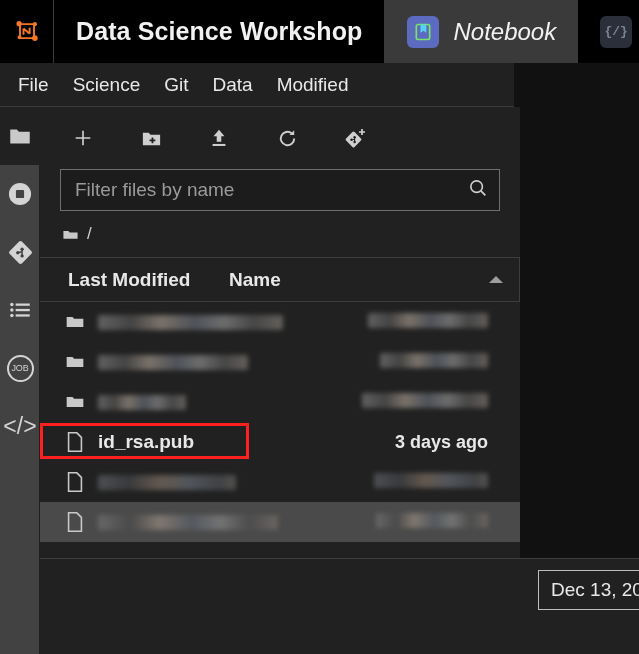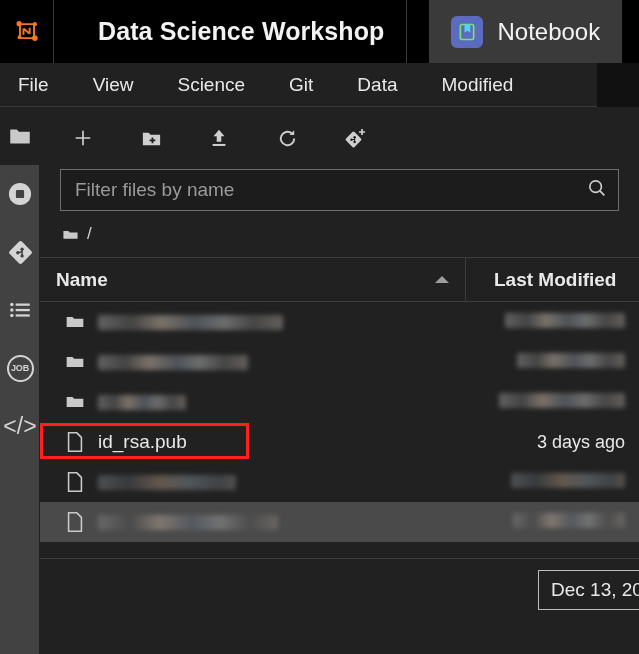--- a/index.html
+++ b/index.html
@@ -7,21 +7,21 @@
     width: 639px; height: 654px;
     background: #111111;
     font-family: "Liberation Sans", sans-serif;
     overflow: hidden;
   }
 
   
   .topbar {
     position: absolute; left: 0; top: 0; width: 639px; height: 63px;
     background: #000000;
-    display: flex; align-items: stretch; gap: 22px;
+    display: flex; align-items: stretch;
   }
   .logo-cell {
     width: 54px; min-width: 54px; height: 63px;
     display: flex; align-items: center; justify-content: center;
     border-right: 1px solid #3a3a3a;
     background: #000000;
   }
   .jp-logo { width: 28px; height: 28px; display: block; }
 
   .tab {
@@ -30,40 +30,40 @@
     color: #f2f2f2;
     white-space: nowrap;
   }
   .tab-title {
     font-size: 25px; font-weight: bold; letter-spacing: .1px;
   }
   .tab-main { background: #000000; border-right: 1px solid #3a3a3a; }
   .tab-notebook {
     background: #3a3a3a;
     font-weight: normal;
+    font-style: italic;
   }
   .tab-notebook .tab-label { font-size: 24px; color: #f2f2f2; }
   .tab-web { background: #000000; }
 
   .tab-icon {
     width: 32px; height: 32px; min-width: 32px;
     border-radius: 6px;
     display: flex; align-items: center; justify-content: center;
   }
   .icon-notebook { background: #5c6bc0; }
   .icon-web { background: #2a2f3a; color: #7d8496; font-size: 13px; font-weight: bold; font-family: "Liberation Mono", monospace; }
 
   
   .menubar {
-    position: absolute; left: 0; top: 63px; width: 597px; height: 44px;
+    position: absolute; left: 0; top: 63px; width: 514px; height: 44px;
     background: #212121;
     border-bottom: 1px solid #3a3a3a;
     display: flex; align-items: center;
     padding-left: 6px;
-    gap: 20px;
   }
   .menu-item {
     color: #e8e8e8; font-size: 19px;
     padding: 4px 12px; cursor: default; white-space: nowrap;
   }
 
   
   .sidebar {
     position: absolute; left: 0; top: 107px; width: 40px; height: 547px;
     background: #424242;
@@ -73,28 +73,28 @@
     width: 40px; height: 58px;
     display: flex; align-items: center; justify-content: center;
     color: #d4d4d4;
   }
   .side-item.active { background: #212121; }
   .side-item svg { display: block; }
   .job-badge {
     width: 27px; height: 27px; border-radius: 50%;
     border: 2px solid #d4d4d4;
     display: flex; align-items: center; justify-content: center;
-    font-size: 9px; font-weight: bold; color: #d4d4d4;
+    font-size: 9px; font-weight: normal; color: #d4d4d4;
     letter-spacing: -0.2px;
   }
   .code-glyph { font-size: 23px; color: #d4d4d4; font-family: "Liberation Sans", sans-serif; }
 
   
   .panel {
-    position: absolute; left: 40px; top: 107px; width: 599px; height: 547px;
+    position: absolute; left: 40px; top: 107px; width: 480px; height: 547px;
     background: #212121;
   }
   .panel-toolbar {
     height: 62px; display: flex; align-items: center;
     padding-left: 30px; gap: 42px;
     color: #cfcfcf;
   }
   .tb-btn { width: 26px; height: 26px; display: flex; align-items: center; justify-content: center; color: #cfcfcf; }
 
   .filter-wrap { padding: 0 20px 0 20px; }
@@ -128,24 +128,25 @@
   .sort-arrow {
     width: 0; height: 0;
     border-left: 7px solid transparent; border-right: 7px solid transparent;
     border-bottom: 7px solid #9d9d9d;
   }
 
   .rows { position: relative; }
   .row {
     display: flex; align-items: center; height: 40px;
     position: relative;
+    font-weight: bold;
   }
   .row.selected { background: #4a4a4a; }
   .row-name { flex: 1; display: flex; align-items: center; gap: 12px; padding-left: 24px; min-width: 0; }
-  .row-mod  { width: 173px; padding-right: 14px; text-align: right; font-size: 18px; color: #e8e8e8; white-space: nowrap; }
+  .row-mod  { width: 173px; padding-right: 32px; text-align: right; font-size: 18px; color: #e8e8e8; white-space: nowrap; }
   .fname { font-size: 19px; color: #e8e8e8; white-space: nowrap; }
 
   .icon-slot { width: 22px; min-width: 22px; height: 22px; display:flex; align-items:center; justify-content:center; color: #c9c9c9; }
 
   
   .redact {
     height: 15px; border-radius: 2px;
     background: linear-gradient(90deg,#6d6d6d 0%, #4a4a4a 18%, #8a8076 34%, #565b63 52%, #7a7a7a 68%, #4d4d4d 84%, #6f6a66 100%);
     filter: blur(2.4px);
     opacity: .85;
@@ -210,21 +211,20 @@
   </div>
 
   <div class="tab tab-web">
     <span class="tab-icon icon-web">{/}</span>
 
   </div>
 </div>
 
 <div class="menubar">
   <div class="menu-item">File</div>
-  <div class="menu-item">View</div>
   <div class="menu-item">Science</div>
   <div class="menu-item">Git</div>
   <div class="menu-item">Data</div>
   <div class="menu-item">Modified</div>
 </div>
 
 <div class="sidebar">
 
   <div class="side-item active">
     <svg width="26" height="26" viewBox="0 0 24 24">
@@ -320,27 +320,27 @@
   </div>
 
   <div class="breadcrumb">
     <svg width="17" height="17" viewBox="0 0 24 24">
       <path d="M2 7h7l2 2h11v9H2z" fill="#c9c9c9"></path>
     </svg>
     <span>/</span>
   </div>
 
   <div class="thead">
+    <div class="th th-mod">
+      <span>Last Modified</span>
+    </div>
     <div class="th th-name">
       <span>Name</span>
       <span class="sort-arrow"></span>
     </div>
-    <div class="th th-mod">
-      <span>Last Modified</span>
-    </div>
   </div>
 
   <div class="rows">
 
     <div class="row">
       <div class="row-name">
         <span class="icon-slot">
           <svg width="20" height="20" viewBox="0 0 24 24">
               <path d="M2 6h7l2 2h11v10H2z" fill="#c9c9c9"></path>
             </svg>

